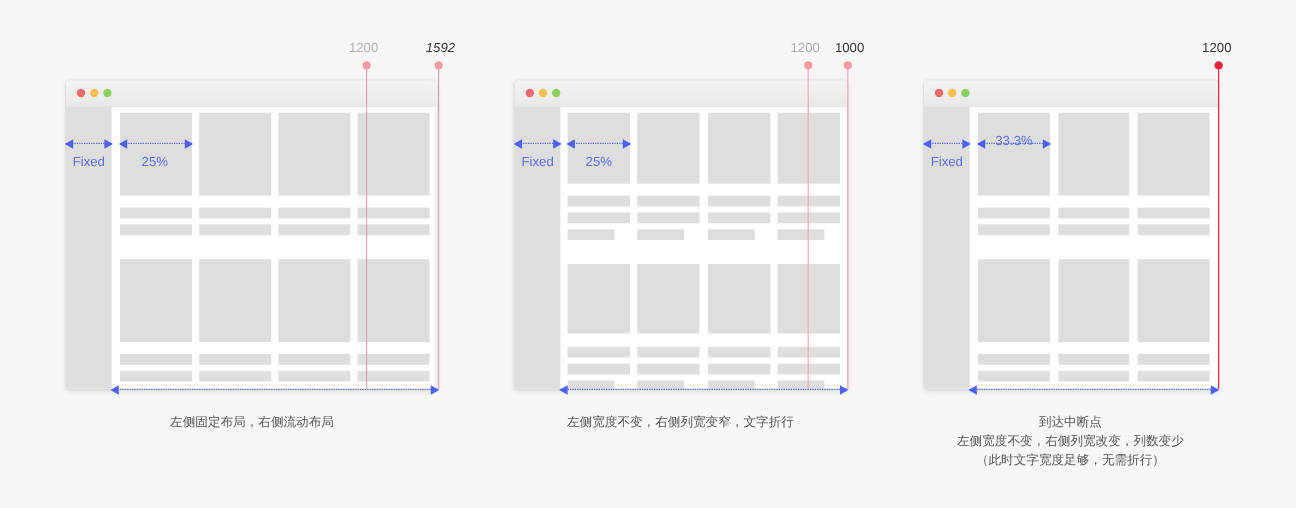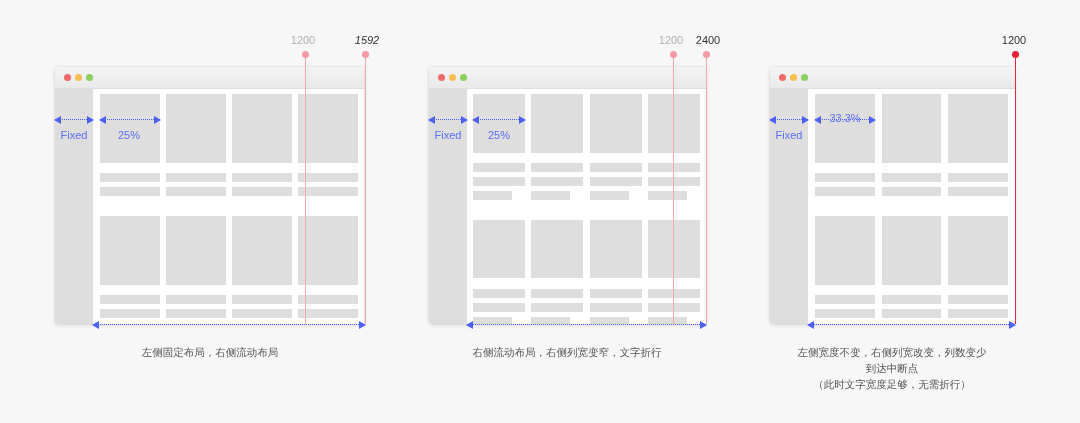--- a/index.html
+++ b/index.html
@@ -140,30 +140,30 @@
     <div class="blk" style="left:102px;top:250px;width:39px;height:9px;"></div>
     <div class="blk" style="left:161px;top:250px;width:39px;height:9px;"></div>
     <div class="blk" style="left:219px;top:250px;width:39px;height:9px;"></div>
   </div>
 
   <div class="bp-line" style="left:673px;top:54px;height:270px;"></div>
   <div class="bp-dot" style="left:670px;top:51px;"></div>
   <div class="bp-label muted" style="left:671px;top:34px;">1200</div>
   <div class="bp-line" style="left:706px;top:54px;height:270px;"></div>
   <div class="bp-dot" style="left:703px;top:51px;"></div>
-  <div class="bp-label dark" style="left:708px;top:34px;">2400</div>
+  <div class="bp-label dark" style="left:708px;top:34px;">1000</div>
 
   <div class="arrow" style="left:429px;top:119px;width:38px;"></div>
   <div class="dim-label" style="left:448px;top:129px;">Fixed</div>
   <div class="arrow" style="left:473px;top:119px;width:52px;"></div>
   <div class="dim-label" style="left:499px;top:129px;">25%</div>
   <div class="arrow" style="left:467px;top:324px;width:239px;"></div>
 
   <div class="caption" style="left:567px;top:344px;">
-    <div>右侧流动布局，右侧列宽变窄，文字折行</div>
+    <div>左侧宽度不变，右侧列宽变窄，文字折行</div>
   </div>
 </div>
 
 <div>
   <div class="window" style="left:770px;top:67px;width:245px;height:257px;">
     <div class="titlebar">
       <span class="dot red" style="left:9px;"></span>
       <span class="dot yellow" style="left:20px;"></span>
       <span class="dot green" style="left:31px;"></span>
     </div>
@@ -194,17 +194,17 @@
   <div class="bp-dot strong" style="left:1012px;top:51px;"></div>
   <div class="bp-label dark" style="left:1014px;top:34px;">1200</div>
 
   <div class="arrow" style="left:770px;top:119px;width:38px;"></div>
   <div class="dim-label" style="left:789px;top:129px;">Fixed</div>
   <div class="arrow" style="left:815px;top:119px;width:60px;"></div>
   <div class="dim-label" style="left:845px;top:112px;">33.3%</div>
   <div class="arrow" style="left:808px;top:324px;width:207px;"></div>
 
   <div class="caption" style="left:892px;top:344px;">
+    <div>到达中断点</div>
     <div>左侧宽度不变，右侧列宽改变，列数变少</div>
-    <div>到达中断点</div>
     <div>（此时文字宽度足够，无需折行）</div>
   </div>
 </div>
 
 </body></html>

